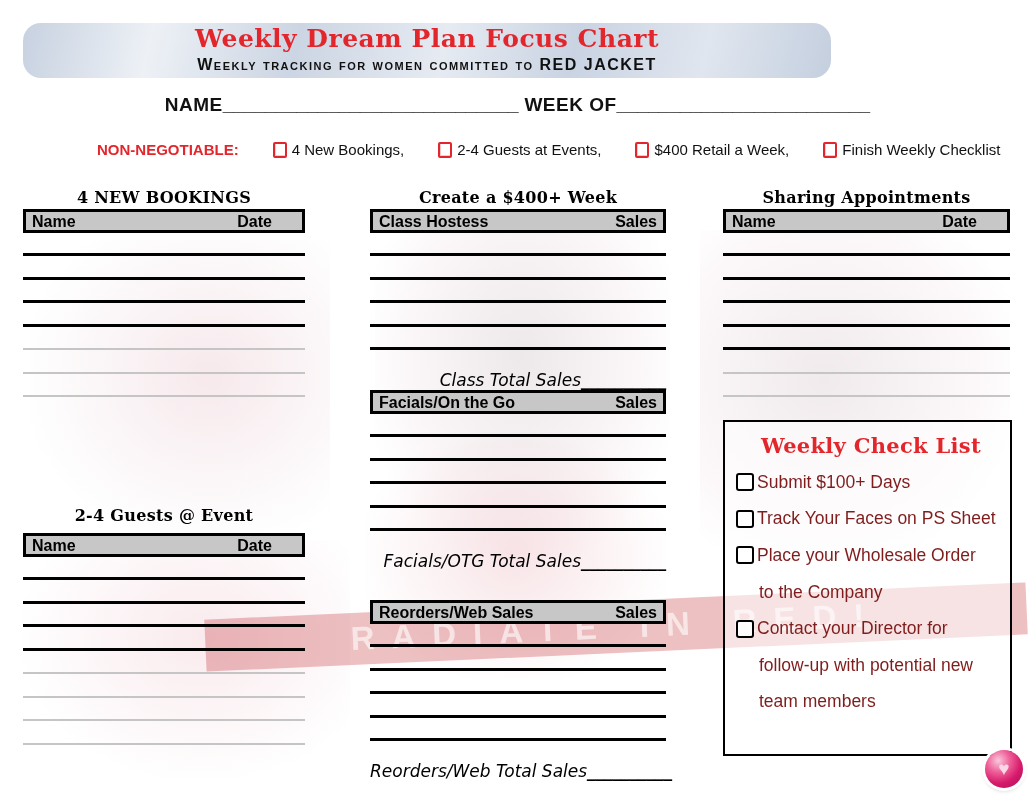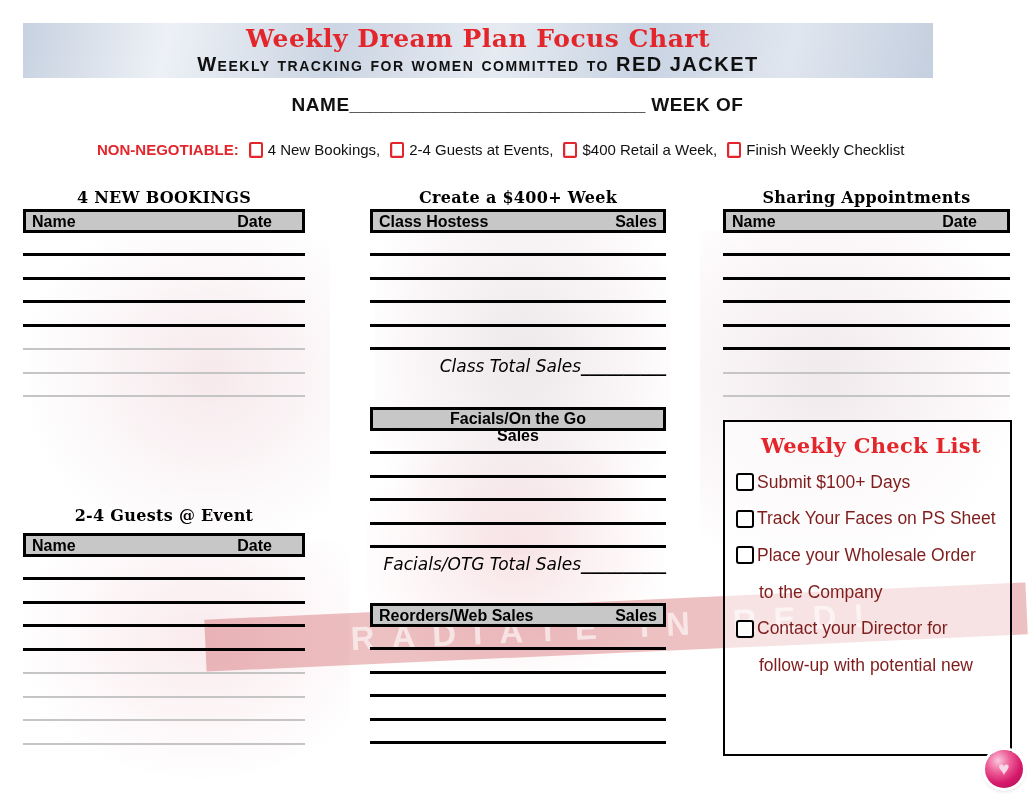--- a/index.html
+++ b/index.html
@@ -21,46 +21,47 @@
     background:radial-gradient(ellipse at 40% 45%,rgba(215,200,206,.38),rgba(238,214,220,.2) 55%,transparent 78%);}
   .radiate-band{
     position:absolute;left:205px;top:601px;width:822px;height:52px;z-index:0;
     background:rgba(197,45,52,.30);transform:rotate(-2.6deg);
     display:flex;align-items:center;justify-content:center;
     font-weight:bold;font-size:33px;letter-spacing:17px;white-space:nowrap;
     color:rgba(255,255,255,.60);overflow:hidden;pointer-events:none;
   }
   
   .banner{
-    position:absolute;left:23px;top:23px;width:910px;height:55px;z-index:1;
+    position:absolute;left:23px;top:23px;width:808px;height:55px;z-index:1;
     text-align:center;
     background:linear-gradient(103deg,#c7d1e0 0%,#edf1f6 16%,#ccd5e3 34%,#e6ebf2 52%,#c9d3e2 68%,#e0e6ef 84%,#c4cfdf 100%);
+    border-radius:18px;
   }
   .banner-title{
     font-family:"DejaVu Serif",serif;font-weight:bold;font-size:25px;line-height:29px;
     color:#e3262c;letter-spacing:.5px;margin-top:1px;
   }
   .banner-subtitle{
-    font-variant:small-caps;font-weight:bold;font-size:20px;line-height:23px;
+    font-variant:small-caps;font-weight:bold;font-size:16px;line-height:23px;
     letter-spacing:1.5px;color:#101010;
   }
   
   .name-row{
     position:absolute;top:94px;left:0;width:100%;z-index:1;
     display:flex;justify-content:center;align-items:baseline;
     font-size:19px;font-weight:bold;letter-spacing:.5px;white-space:pre;
   }
   .uline{font-weight:bold;letter-spacing:0;}
   
   .nonneg{
     position:absolute;top:141px;left:97px;z-index:1;
     display:flex;align-items:center;font-size:15px;white-space:nowrap;
   }
   .nonneg-label{color:#e3262c;font-weight:bold;margin-right:10px;}
-  .nonneg-item{display:flex;align-items:center;margin-right:10px;}
+  .nonneg-item{display:flex;align-items:center;margin-right:10px;margin-left:24px;}
   .chk-red{
     display:inline-block;width:10px;height:12px;flex:none;
     border:2px solid #e3262c;border-radius:2px;margin-right:5px;
     background:#fff;box-shadow:inset 1px -1px 0 rgba(227,38,44,.25);
   }
   
   .col{position:absolute;z-index:1;}
   .col-heading{
     font-family:"DejaVu Serif",serif;font-weight:bold;font-size:16px;
     line-height:23px;height:23px;text-align:center;letter-spacing:.3px;color:#000;
@@ -68,24 +69,24 @@
   .hbar{
     background:#c7c7c7;border:3px solid #000;height:18px;
     display:flex;justify-content:space-between;align-items:center;
     padding:0 6px;font-weight:bold;font-size:16px;line-height:17px;color:#000;
   }
   .pad-r{margin-right:24px;}
   .wline{height:0;border-top:3px solid #000;margin-top:20.5px;}
   .wline.gray{border-top:2px solid #c5c5c5;margin-top:21.5px;}
   .lines > .wline:first-child{margin-top:20px;}
   .total-row{
-    margin-top:6px;text-align:right;font-style:italic;font-size:17px;
+    margin-top:20px;text-align:right;font-style:italic;font-size:17px;
     font-family:"DejaVu Sans",sans-serif;color:#000;white-space:nowrap;
   }
-  .sub-gap1{margin-top:31px;flex-direction:column;}
+  .sub-gap1{}
   .sub-gap2{margin-top:29px;}
   
   .col-bookings{left:23px;top:186px;width:282px;}
   .col-guests{left:23px;top:504px;width:282px;}
   .col-sales{left:370px;top:186px;width:296px;}
   .col-sharing{left:723px;top:186px;width:287px;}
   .col-bookings .col-heading,.col-guests .col-heading,
   .col-sales .col-heading,.col-sharing .col-heading{margin-bottom:0;}
   .col-guests .col-heading{margin-bottom:6px;}
   
@@ -124,21 +125,21 @@
 <div class="bg-blob blob-mid2"></div>
 <div class="bg-blob blob-right"></div>
 <div class="radiate-band">RADIATE IN RED!</div>
 
 <div class="banner">
   <div class="banner-title">Weekly Dream Plan Focus Chart</div>
   <div class="banner-subtitle">Weekly tracking for women committed to RED JACKET</div>
 </div>
 
 <div class="name-row">
-  <span>NAME</span><span class="uline">____________________________</span><span> </span><span>WEEK OF</span>
+  <span>NAME</span><span class="uline">____________________________</span><span> </span><span>WEEK OF</span><span class="uline">________________________</span>
 </div>
 
 <div class="nonneg">
   <span class="nonneg-label">NON-NEGOTIABLE:</span>
   <span class="nonneg-item">
     <span class="chk-red"></span>
     <span>4 New Bookings,</span>
   </span>
   <span class="nonneg-item">
     <span class="chk-red"></span>
@@ -226,20 +227,23 @@
     <span>Reorders/Web Sales</span>
     <span>Sales</span>
   </div>
   <div class="lines">
     <div class="wline"></div>
     <div class="wline"></div>
     <div class="wline"></div>
     <div class="wline"></div>
     <div class="wline"></div>
   </div>
+  <div class="total-row">
+    <span>Reorders/Web Total Sales</span><span class="uline">__________</span>
+  </div>
 </div>
 
 <div class="col col-sharing">
   <div class="col-heading">Sharing Appointments</div>
   <div class="hbar">
     <span>Name</span>
     <span class="pad-r">Date</span>
   </div>
   <div class="lines">
     <div class="wline"></div>
@@ -269,17 +273,20 @@
   <div class="cl-line cl-cont">
     <span>to the Company</span>
   </div>
   <div class="cl-line">
     <span class="cl-box"></span>
     <span>Contact your Director for</span>
   </div>
   <div class="cl-line cl-cont">
     <span>follow-up with potential new</span>
   </div>
+  <div class="cl-line cl-cont">
+    <span>team members</span>
+  </div>
 </div>
 
 <div class="heart-badge">
   <span class="heart-glyph">♥</span>
 </div>
 
 </body></html>

